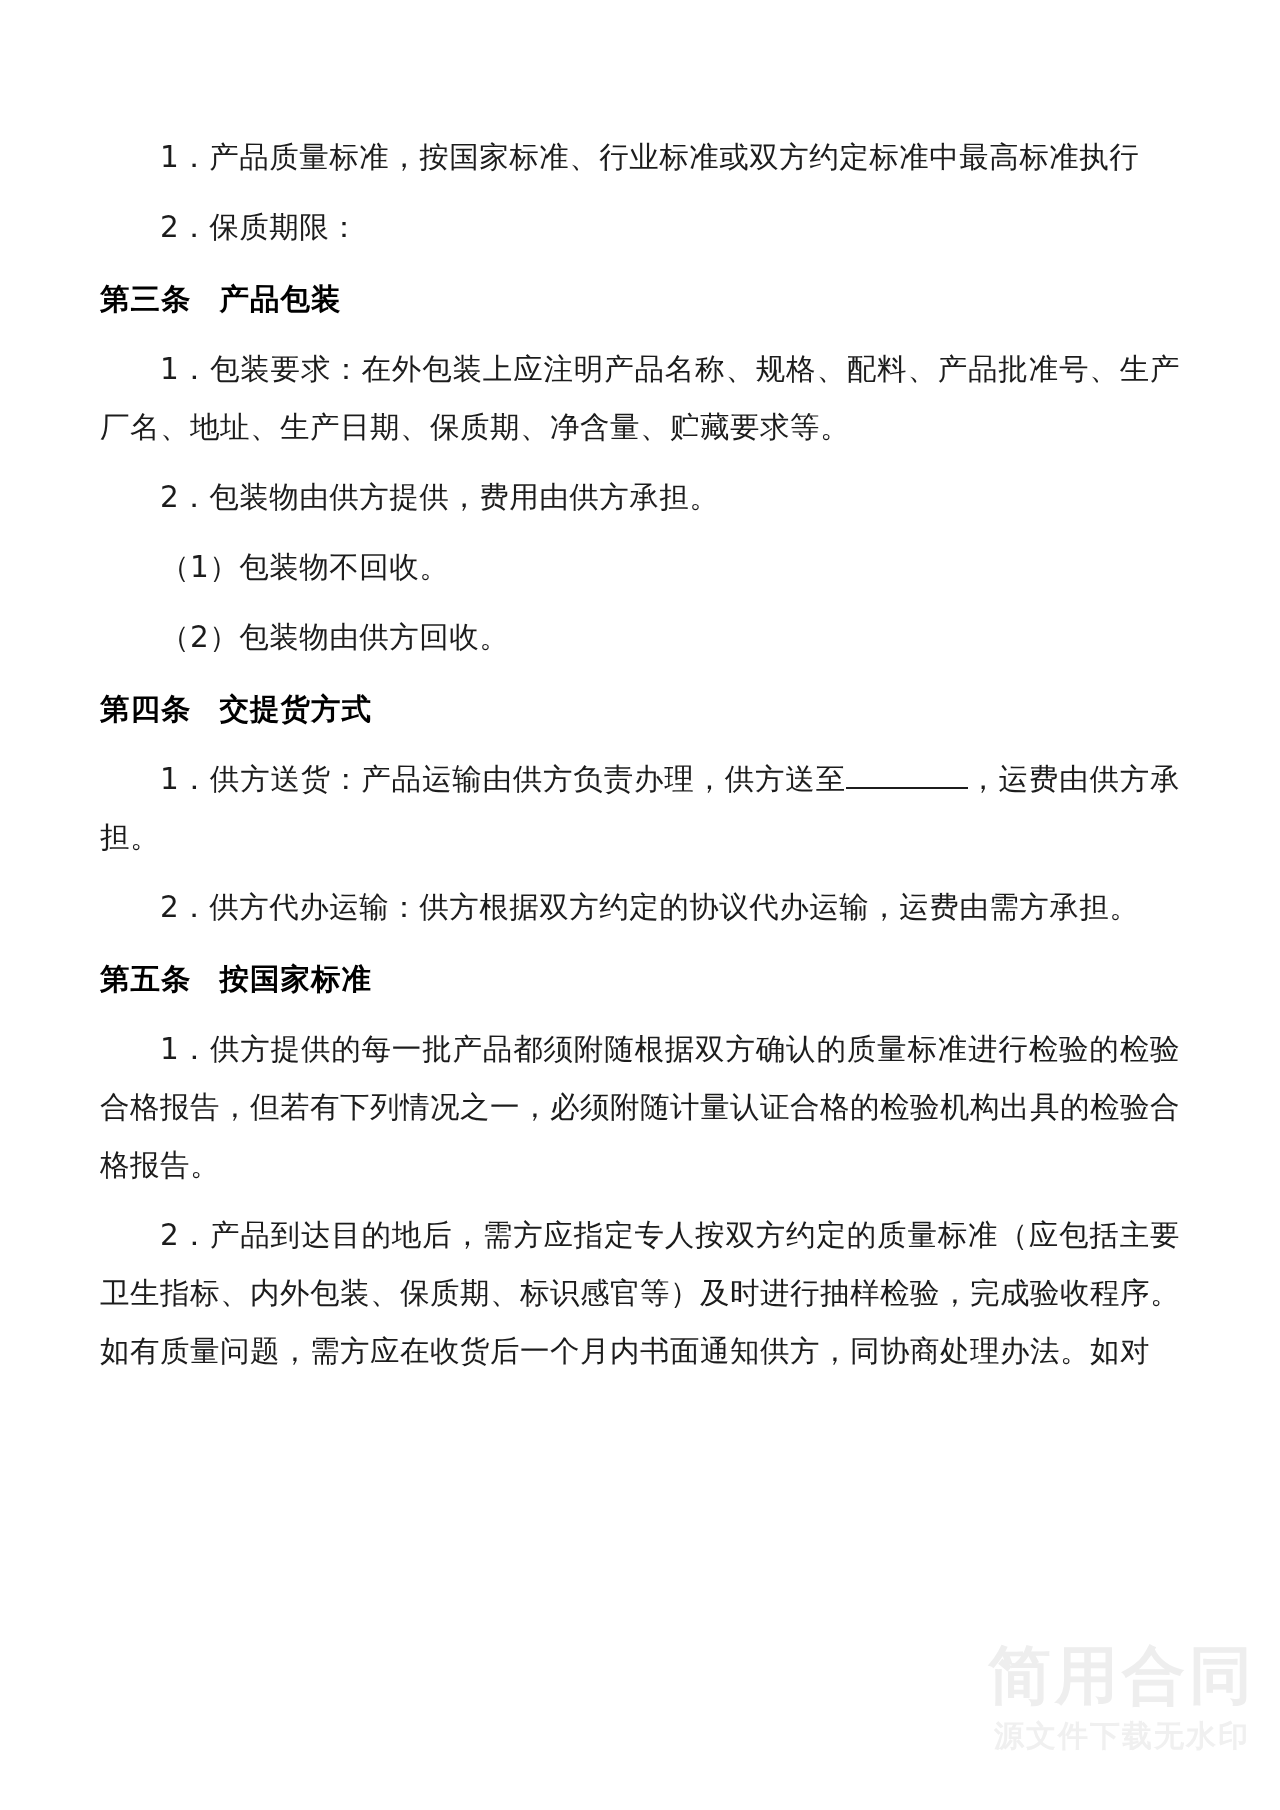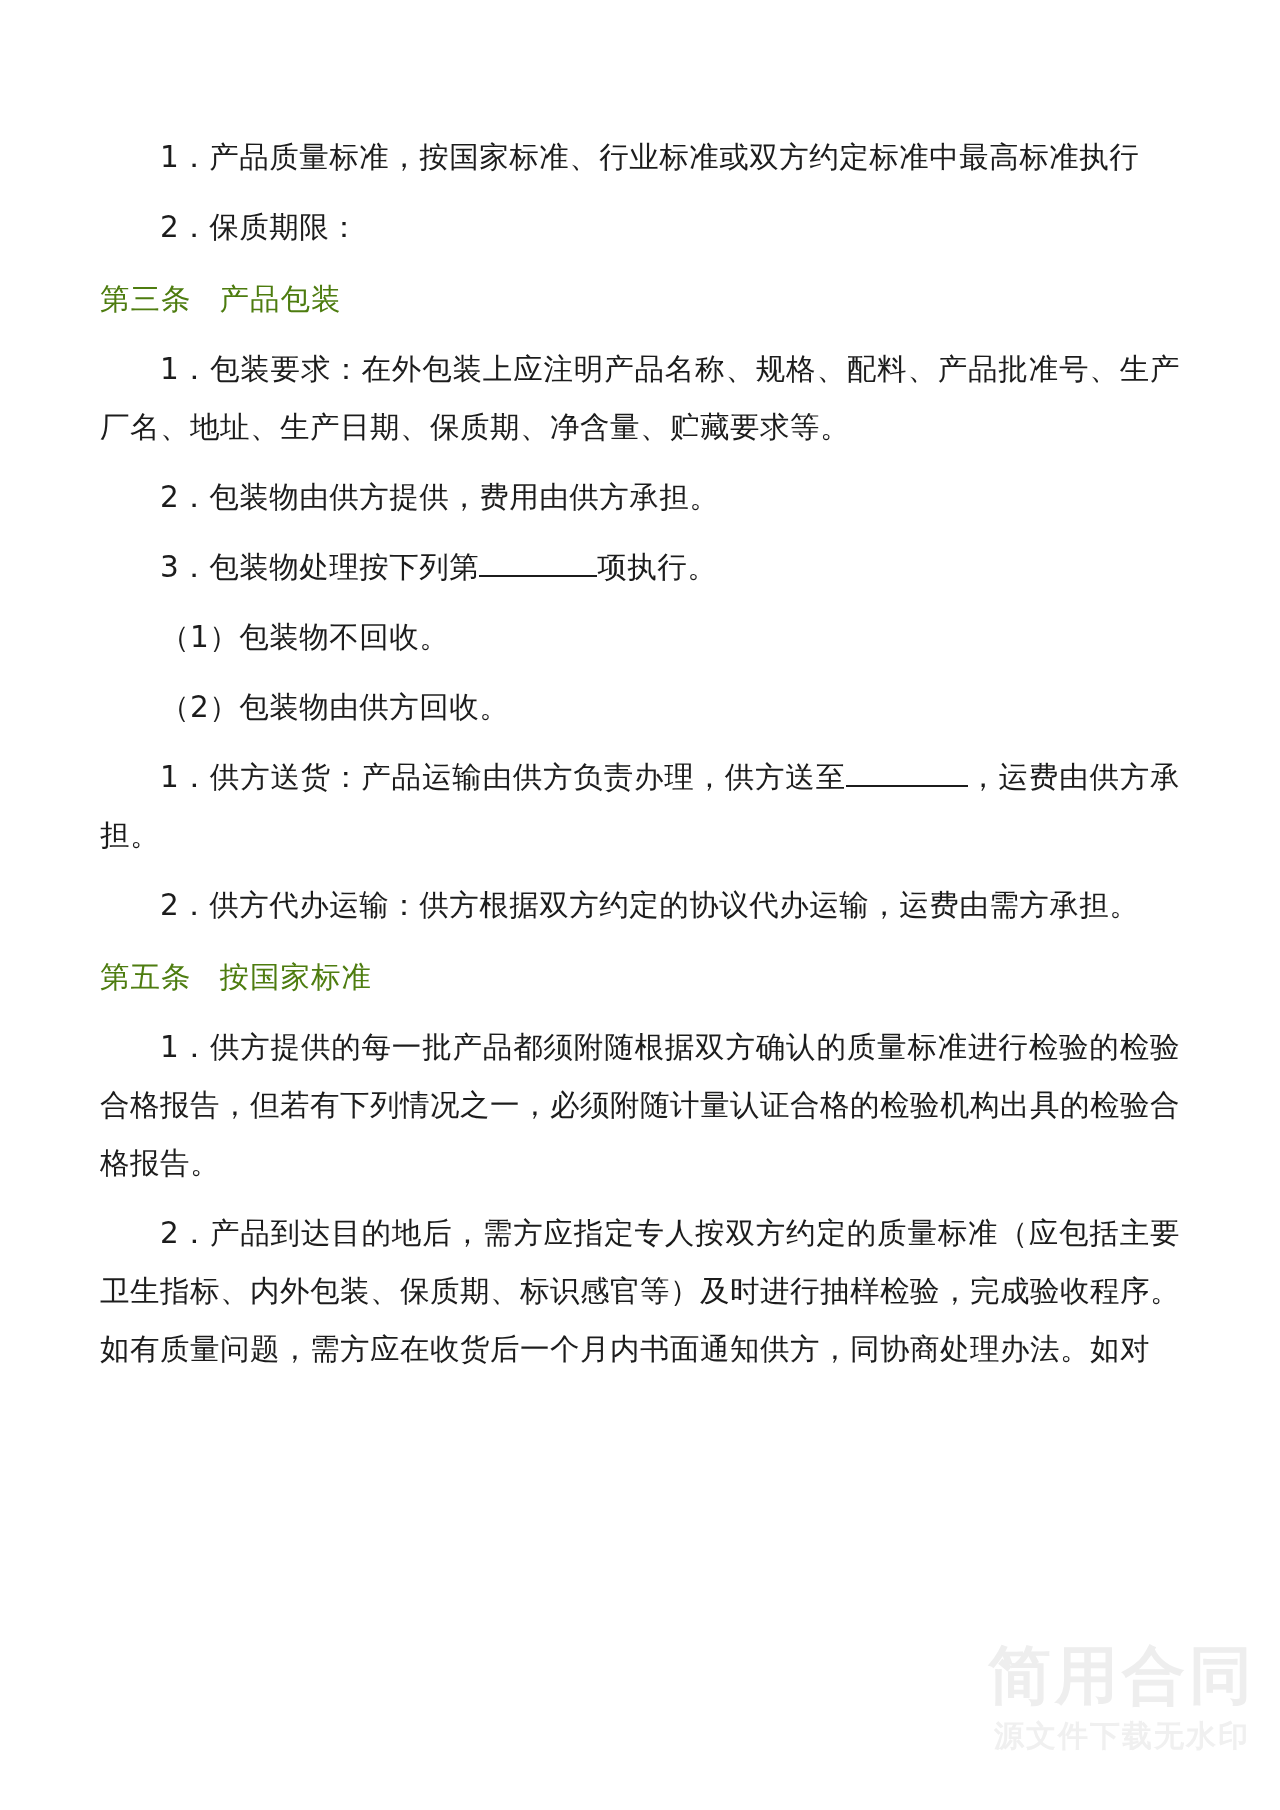--- a/index.html
+++ b/index.html
@@ -42,24 +42,24 @@
     color: #1c1c1c;
     font-weight: 400;
   }
   .para.indent {
     text-indent: 60px;
   }
 
   .heading {
     font-size: 29.5px;
     line-height: 58px;
-    font-weight: normal;
+    font-weight: bold;
     letter-spacing: 1px;
     margin: 14px 0 12px 0;
-    color: #4d7c0f;
+    color: #000000;
   }
   .heading .gap {
     display: inline-block;
     width: 28px;
   }
 
   
   .blank {
     display: inline-block;
     border-bottom: 2px solid #1c1c1c;
@@ -109,28 +109,28 @@
 
 
     <h2 class="heading">
       <span>第三条</span><span class="gap"></span><span>产品包装</span>
     </h2>
 
     <p class="para indent">1．包装要求：在外包装上应注明产品名称、规格、配料、产品批准号、生产厂名、地址、生产日期、保质期、净含量、贮藏要求等。</p>
 
     <p class="para indent">2．包装物由供方提供，费用由供方承担。</p>
 
-    <p class="para indent">
-      <span>3．包装物处理按下列第</span><span class="blank w-med"></span><span>项执行。</span>
-    </p>
 
     <p class="para indent">（1）包装物不回收。</p>
 
     <p class="para indent">（2）包装物由供方回收。</p>
 
+    <h2 class="heading">
+      <span>第四条</span><span class="gap"></span><span>交提货方式</span>
+    </h2>
 
 
     <p class="para indent">
       <span>1．供方送货：产品运输由供方负责办理，供方送至</span><span class="blank w-lg"></span><span>，运费由供方承担。</span>
     </p>
 
     <p class="para indent">2．供方代办运输：供方根据双方约定的协议代办运输，运费由需方承担。</p>
 
     <h2 class="heading">
       <span>第五条</span><span class="gap"></span><span>按国家标准</span>

